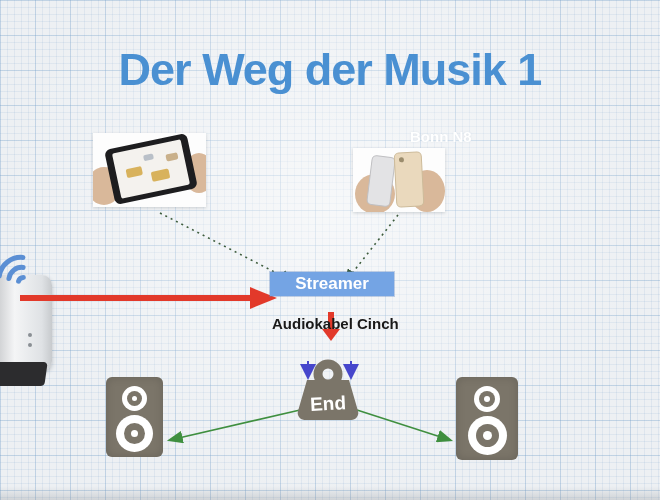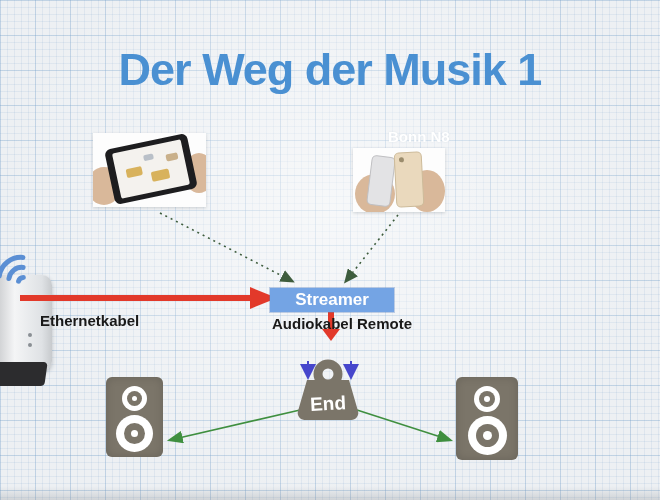--- a/index.html
+++ b/index.html
@@ -16,26 +16,26 @@
     background-size:100% 100%,35px 35px,35px 35px,7px 7px,7px 7px;
   }
   .slide::after{content:"";position:absolute;left:0;right:0;bottom:0;height:14px;
     background:linear-gradient(to bottom, rgba(120,125,130,0), rgba(120,125,130,.25));pointer-events:none;}
   .abs{position:absolute;}
   .title{
     left:0;top:44px;width:660px;text-align:center;
     color:#4a90d2;font-size:45px;font-weight:bold;letter-spacing:-1px;
   }
   .lbl{font-weight:bold;font-size:15px;color:#191919;white-space:nowrap;}
-  .lbl-white{color:#ffffff;text-shadow:0 0 2px rgba(200,210,220,.6);}
+  .lbl-white{color:#ffffff;text-shadow:0 0 2px rgba(200,210,220,.6);margin-left:22px;}
   .node{
     background:#74a4e4;color:#fff;font-weight:bold;text-align:center;
     box-shadow:0 0 0 1px rgba(90,130,190,.35);
   }
-  .node-streamer{left:270px;top:288px;width:124px;height:24px;line-height:24px;font-size:17px;}
+  .node-streamer{left:270px;top:272px;width:124px;height:24px;line-height:24px;font-size:17px;}
   .node-vor{left:296px;top:339px;width:68px;height:21px;line-height:21px;font-size:16px;}
   
   .photo{background:#fdfdfd;box-shadow:0 1px 3px rgba(80,90,100,.25);overflow:hidden;}
   .photo-tablet{left:93px;top:133px;width:113px;height:74px;}
   .photo-phones{left:353px;top:148px;width:92px;height:64px;}
   .hand{position:absolute;background:#d9b89a;border-radius:50%;}
   .tablet-body{position:absolute;left:16px;top:8px;width:84px;height:56px;background:#1d1d1f;
     border-radius:6px;transform:rotate(-12deg);}
   .tablet-screen{position:absolute;left:7px;top:5px;right:7px;bottom:5px;background:#f4f2ee;border-radius:2px;}
   .tablet-blob{position:absolute;background:#d8b25c;border-radius:2px;}
@@ -95,21 +95,20 @@
   <div class="abs photo photo-phones">
     <div class="hand" style="left:2px;top:26px;width:40px;height:40px"></div>
     <div class="hand" style="right:0px;top:22px;width:36px;height:42px"></div>
     <div class="phone phone-silver"></div>
     <div class="phone phone-gold">
       <div class="cam-dot"></div>
     </div>
   </div>
 
   <div class="abs lbl lbl-white" style="left:388px;top:128px">Bonn N8</div>
-  <div class="abs lbl" style="left:40px;top:312px">Ethernetkabel</div>
 
   <svg class="overlay" width="660" height="500">
     <defs>
       <marker id="mDark" markerWidth="9" markerHeight="8" refX="7" refY="4" orient="auto">
         <path d="M0 0 L9 4 L0 8 z" fill="#3d5c3d"></path>
       </marker>
       <marker id="mGreen" markerWidth="10" markerHeight="8" refX="8" refY="4" orient="auto">
         <path d="M0 0 L10 4 L0 8 z" fill="#3f8f3f"></path>
       </marker>
       <marker id="mPurple" markerWidth="8" markerHeight="8" refX="6" refY="4" orient="auto">
@@ -137,21 +136,21 @@
     <line x1="357" y1="410" x2="450" y2="440" stroke="#3f8f3f" stroke-width="1.6" marker-end="url(#mGreen)"></line>
 
     <g>
       <circle cx="328" cy="374" r="10" fill="none" stroke="#7b7569" stroke-width="9"></circle>
       <path d="M307 380 h42 l9 31 a7 7 0 0 1 -7 9 h-46 a7 7 0 0 1 -7 -9 z" fill="#7b7569"></path>
       <text x="328" y="410" text-anchor="middle" fill="#ffffff" font-family="Liberation Sans, sans-serif" font-size="19" font-weight="bold" transform="rotate(-3 328 404)">End</text>
     </g>
   </svg>
 
   <div class="abs node node-streamer">Streamer</div>
-  <div class="abs lbl" style="left:272px;top:315px">Audiokabel Remote</div>
+  <div class="abs lbl" style="left:272px;top:315px">Audiokabel Cinch</div>
 
   <div class="abs speaker speaker-left">
     <div class="spk-circle" style="left:16px;top:9px;width:25px;height:25px"></div>
     <div class="spk-inner" style="left:21px;top:14px;width:15px;height:15px"></div>
     <div class="spk-dot" style="left:26px;top:19px;width:5px;height:5px"></div>
     <div class="spk-circle" style="left:10px;top:38px;width:37px;height:37px"></div>
     <div class="spk-inner" style="left:18px;top:46px;width:21px;height:21px"></div>
     <div class="spk-dot" style="left:25px;top:53px;width:7px;height:7px"></div>
   </div>
   <div class="abs speaker speaker-right">

